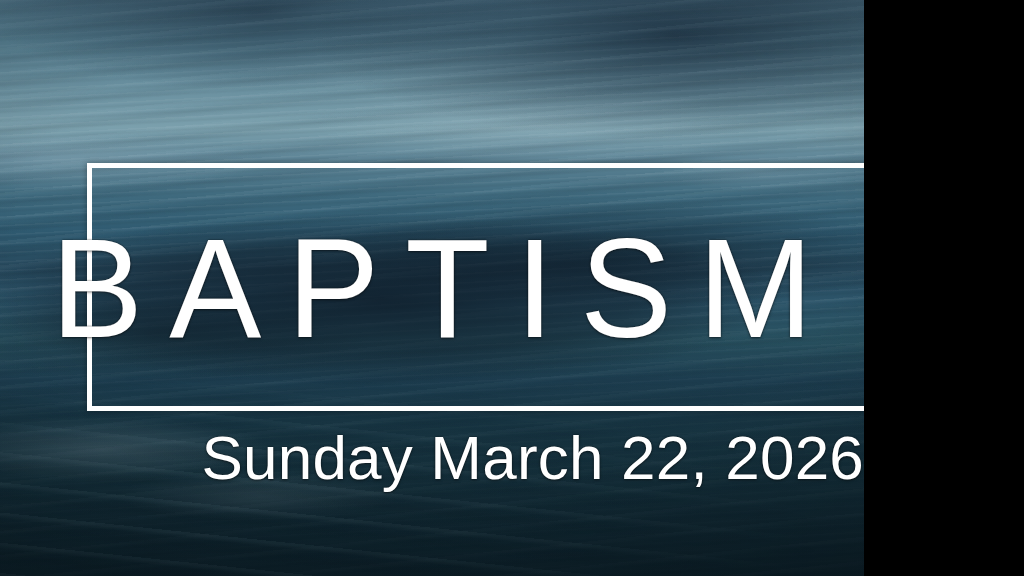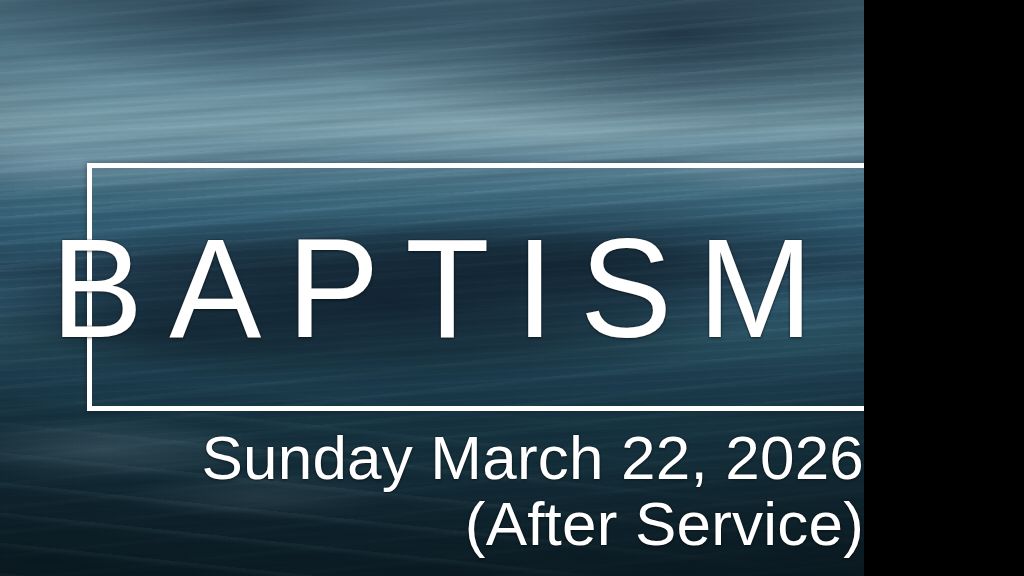--- a/index.html
+++ b/index.html
@@ -195,16 +195,15 @@
   <div class="water-layer w-foam"></div>
   <div class="water-layer w-vignette"></div>
   <div class="water-layer w-soft"></div>
 
   <div class="frame"></div>
 
   <div class="title">BAPTISM</div>
 
   <div class="subtitle">
     <span class="line">Sunday March 22, 2026</span>
-    <span class="line">(After Service)</span>
   </div>
 
 </div>
 
 </body></html>

